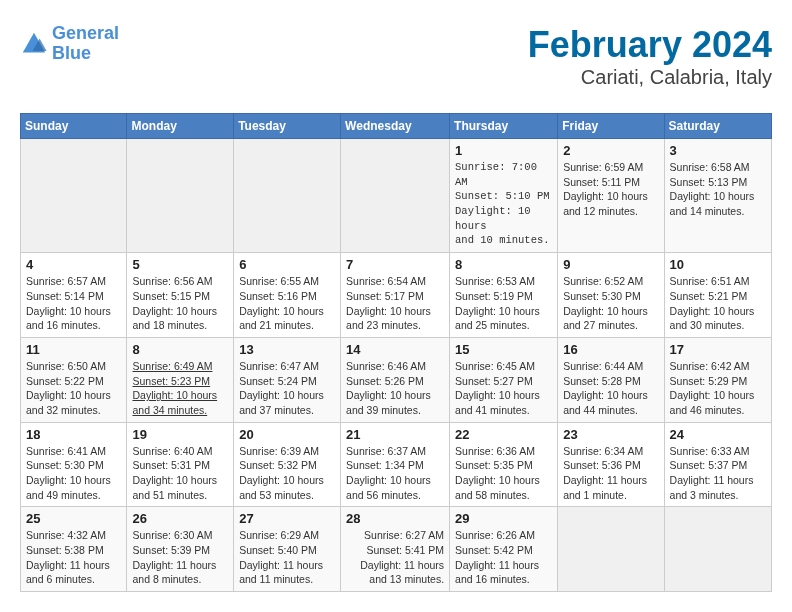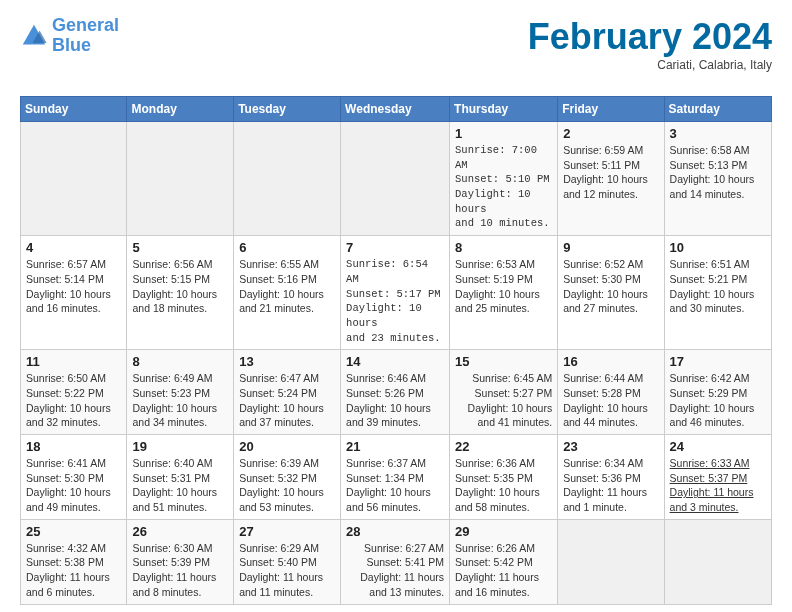--- a/index.html
+++ b/index.html
@@ -12,20 +12,21 @@
     }
     .page {
       width: 792px;
       padding: 16px 20px 10px 20px;
     }
     .header {
       display: flex;
       align-items: flex-start;
       justify-content: space-between;
       margin-bottom: 10px;
+      margin-top: 8px;
     }
     .logo {
       display: flex;
       align-items: center;
       gap: 4px;
     }
     .logo-text {
       font-size: 18px;
       font-weight: bold;
       color: #333;
@@ -38,21 +39,21 @@
     }
     .title-block {
       text-align: right;
     }
     .title-block h1 {
       font-size: 36px;
       font-weight: bold;
       color: #0369a1;
     }
     .title-block h2 {
-      font-size: 12px;
+      font-size: 20px;
       font-weight: normal;
       color: #444;
     }
     table {
       width: 100%;
       border-collapse: collapse;
       font-size: 11px;
       margin-top: 24px;
     }
     thead tr th {
@@ -170,21 +171,21 @@
           </td>
           <td>
             <span class="day-num">6</span>
             <div class="day-info" style="white-space: pre-line;">Sunrise: 6:55 AM
 Sunset: 5:16 PM
 Daylight: 10 hours
 and 21 minutes.</div>
           </td>
           <td>
             <span class="day-num">7</span>
-            <div class="day-info" style="white-space: pre-line; font-family: Liberation Mono, monospace;">Sunrise: 6:54 AM
+            <div class="day-info" style="white-space: pre-line;">Sunrise: 6:54 AM
 Sunset: 5:17 PM
 Daylight: 10 hours
 and 23 minutes.</div>
           </td>
           <td>
             <span class="day-num">8</span>
             <div class="day-info" style="white-space: pre-line;">Sunrise: 6:53 AM
 Sunset: 5:19 PM
 Daylight: 10 hours
 and 25 minutes.</div>
@@ -207,42 +208,42 @@
         <tr>
           <td>
             <span class="day-num">11</span>
             <div class="day-info" style="white-space: pre-line;">Sunrise: 6:50 AM
 Sunset: 5:22 PM
 Daylight: 10 hours
 and 32 minutes.</div>
           </td>
           <td>
             <span class="day-num">8</span>
-            <div class="day-info" style="white-space: pre-line;">Sunrise: 6:49 AM
+            <div class="day-info" style="white-space: pre-line; text-decoration: underline;">Sunrise: 6:49 AM
 Sunset: 5:23 PM
 Daylight: 10 hours
 and 34 minutes.</div>
           </td>
           <td>
             <span class="day-num">13</span>
             <div class="day-info" style="white-space: pre-line;">Sunrise: 6:47 AM
 Sunset: 5:24 PM
 Daylight: 10 hours
 and 37 minutes.</div>
           </td>
           <td>
             <span class="day-num">14</span>
             <div class="day-info" style="white-space: pre-line;">Sunrise: 6:46 AM
 Sunset: 5:26 PM
 Daylight: 10 hours
 and 39 minutes.</div>
           </td>
           <td>
             <span class="day-num">15</span>
-            <div class="day-info" style="white-space: pre-line; text-align: right;">Sunrise: 6:45 AM
+            <div class="day-info" style="white-space: pre-line;">Sunrise: 6:45 AM
 Sunset: 5:27 PM
 Daylight: 10 hours
 and 41 minutes.</div>
           </td>
           <td>
             <span class="day-num">16</span>
             <div class="day-info" style="white-space: pre-line;">Sunrise: 6:44 AM
 Sunset: 5:28 PM
 Daylight: 10 hours
 and 44 minutes.</div>
@@ -293,21 +294,21 @@
           </td>
           <td>
             <span class="day-num">23</span>
             <div class="day-info" style="white-space: pre-line;">Sunrise: 6:34 AM
 Sunset: 5:36 PM
 Daylight: 11 hours
 and 1 minute.</div>
           </td>
           <td>
             <span class="day-num">24</span>
-            <div class="day-info" style="white-space: pre-line; text-decoration: underline;">Sunrise: 6:33 AM
+            <div class="day-info" style="white-space: pre-line;">Sunrise: 6:33 AM
 Sunset: 5:37 PM
 Daylight: 11 hours
 and 3 minutes.</div>
           </td>
         </tr>
         <tr>
           <td>
             <span class="day-num">25</span>
             <div class="day-info" style="white-space: pre-line;">Sunrise: 4:32 AM
 Sunset: 5:38 PM

